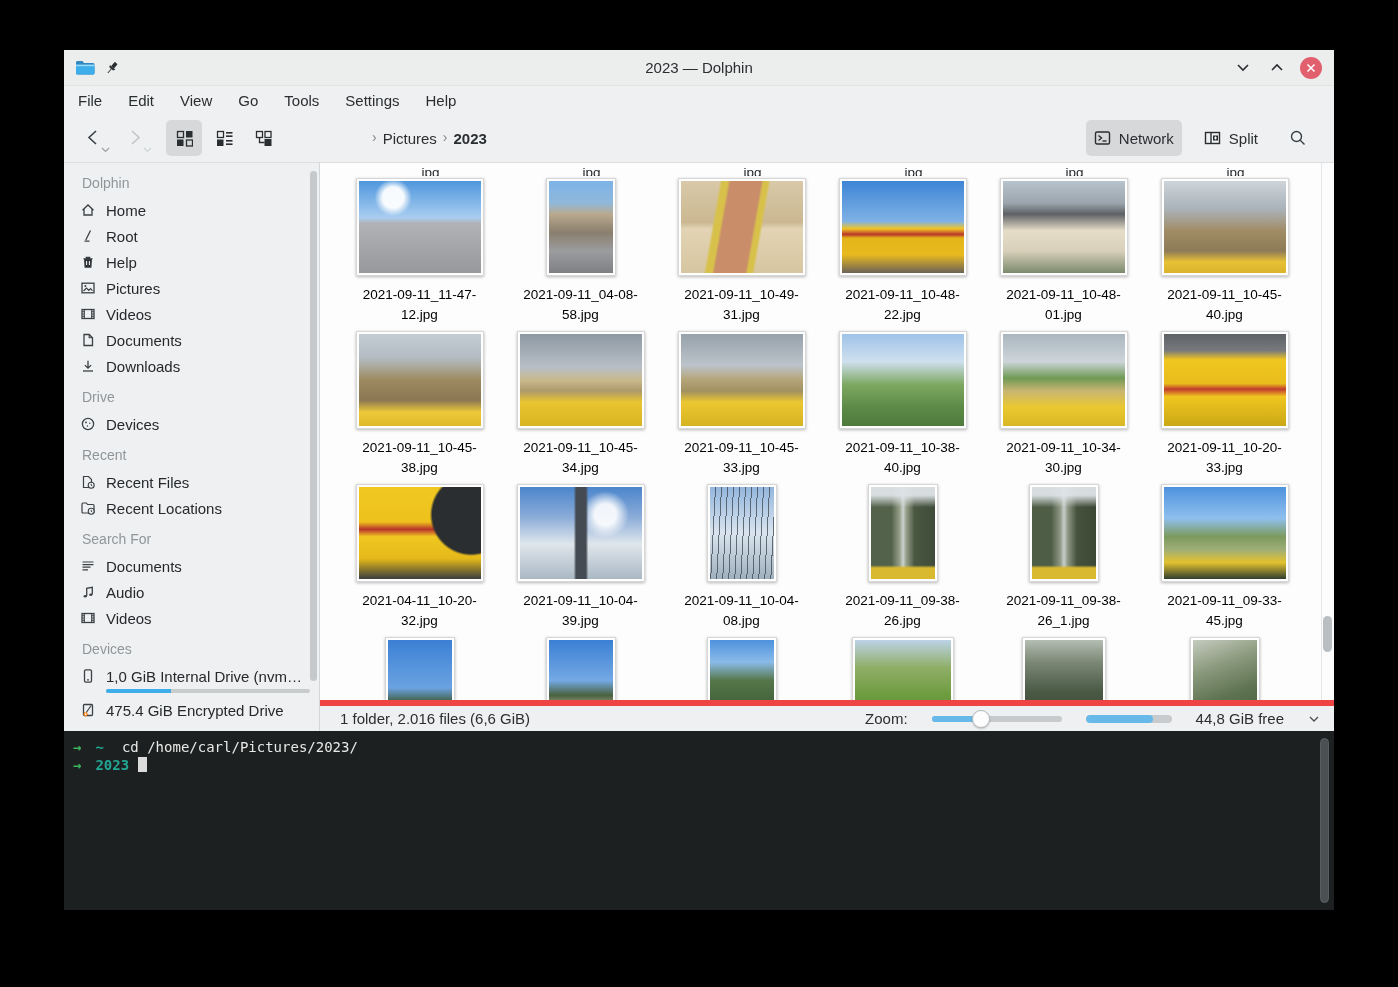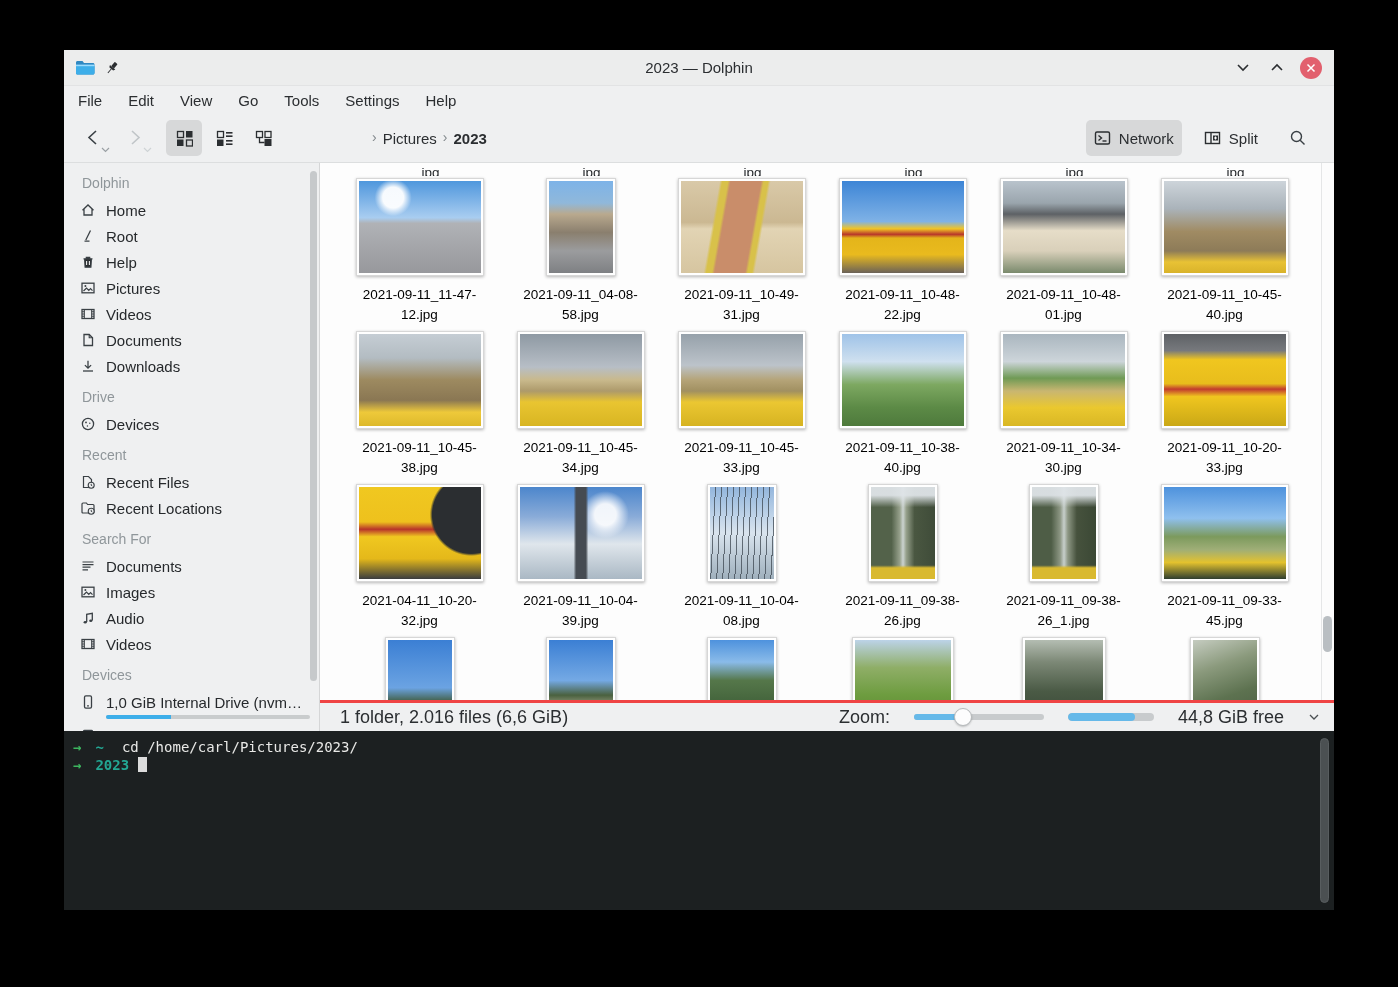--- a/index.html
+++ b/index.html
@@ -68,22 +68,22 @@
   .file-grid { display:grid; grid-template-columns:repeat(6,161px); padding-left:19px; }
   .file-cell { height:153px; display:flex; flex-direction:column; align-items:center; }
   .thumb-zone { height:100px; display:flex; align-items:flex-end; justify-content:center; }
   .thumb { background:#fff; padding:2px; border:1px solid #d7d7d7;
     box-shadow:0 1px 3px rgba(0,0,0,.28); }
   .thumb-img { width:100%; height:100%; }
   .caption { margin-top:9px; width:150px; text-align:center; font-size:13.5px;
     line-height:1.5; color:#000000; }
 
   
-  .statusbar { height:31px; flex:0 0 auto; background:#eff0f1; border-top:3px solid #ef4444;
-    display:flex; align-items:center; padding:0 14px 0 20px; font-size:18px; color:#2b2e31; }
+  .statusbar { height:31px; flex:0 0 auto; background:#eff0f1; border-top:6px solid #ef4444;
+    display:flex; align-items:center; padding:0 14px 0 20px; font-size:15px; color:#2b2e31; }
   .status-right { margin-left:auto; display:flex; align-items:center; gap:24px; }
   .zoom-slider { position:relative; width:130px; height:18px; }
   .zoom-track { position:absolute; top:6px; left:0; right:0; height:6px; background:#c8cbcd; border-radius:3px; }
   .zoom-fill { position:absolute; top:6px; left:0; height:6px; background:#66b9e9; border-radius:3px; }
   .zoom-knob { position:absolute; top:0; width:18px; height:18px; border-radius:50%;
     background:#fdfdfd; border:1px solid #b6babc; box-shadow:0 1px 2px rgba(0,0,0,.2); }
   .capacity-bar { width:86px; height:8px; border-radius:4px; background:#c8cbcd; overflow:hidden; }
   .capacity-fill { height:100%; background:#66b9e9; border-radius:4px; }
   .status-chevron { display:flex; align-items:center; }
 
@@ -357,30 +357,20 @@
             <span class="icn">
               <svg width="16" height="16" viewBox="0 0 16 16">
                 <path d="M2.5 4h11M2.5 6.6h11M2.5 9.2h8M2.5 11.8h5.5" stroke="#3a4045" stroke-width="1.2"></path>
               </svg>
             </span>
             <span class="lbl">Documents</span>
           </div>
           <div class="side-item">
             <span class="icn">
               <svg width="16" height="16" viewBox="0 0 16 16">
-                <rect x="2" y="3.2" width="12" height="9.6" fill="none" stroke="#3a4045" stroke-width="1.3"></rect>
-                <path d="M3.5 11l3-3 2.3 2.3L10.5 8.6l2 2.1" fill="none" stroke="#3a4045" stroke-width="1.2"></path>
-                <circle cx="5.4" cy="6" r="1" fill="#3a4045"></circle>
-              </svg>
-            </span>
-            <span class="lbl">Images</span>
-          </div>
-          <div class="side-item">
-            <span class="icn">
-              <svg width="16" height="16" viewBox="0 0 16 16">
                 <path d="M6.7 12V4.4l5.6-1.1v7.3" fill="none" stroke="#3a4045" stroke-width="1.3"></path>
                 <ellipse cx="5.2" cy="12.2" rx="1.6" ry="1.3" fill="#3a4045"></ellipse>
                 <ellipse cx="10.8" cy="10.8" rx="1.6" ry="1.3" fill="#3a4045"></ellipse>
               </svg>
             </span>
             <span class="lbl">Audio</span>
           </div>
           <div class="side-item">
             <span class="icn">
               <svg width="16" height="16" viewBox="0 0 16 16">

